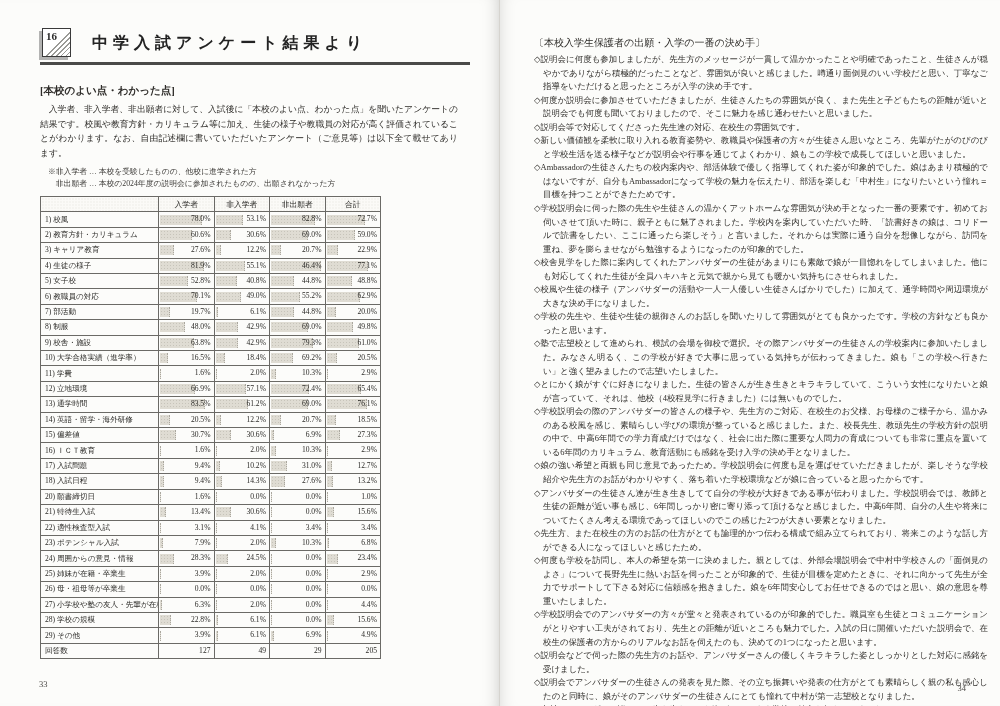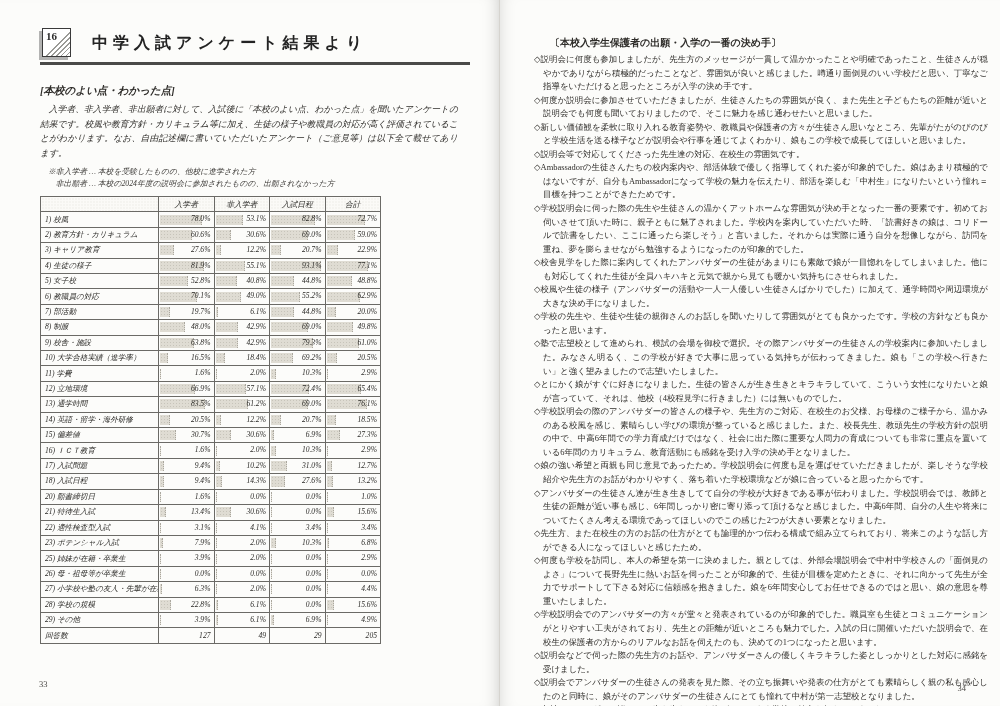--- a/index.html
+++ b/index.html
@@ -27,21 +27,21 @@
   .chapter-badge .num{
     position:absolute;left:3px;top:1px;font-size:11px;font-weight:bold;color:#2c2c2c;z-index:1;
   }
   .lp-title{
     margin:0 0 0 52px;font-size:16px;font-weight:bold;letter-spacing:5px;color:#232323;
     line-height:34px;white-space:nowrap;
   }
   .lp-rule{margin-top:2px;height:3px;background:#4a4a48;}
 
   
-  .lp-body{position:absolute;left:40px;top:84px;width:418px;font-style:italic;}
+  .lp-body{position:absolute;left:40px;top:84px;width:418px;}
   .section-title{font-size:10.5px;font-weight:bold;margin:0 0 4px 0;}
   .intro{font-size:8.8px;line-height:14.6px;text-align:justify;margin:0;}
   .notes{margin:6px 0 0 8px;font-size:7.8px;line-height:11.5px;color:#3a3835;}
   .notes div{white-space:nowrap;}
 
   
   .survey-table{
     margin-top:7px;border-collapse:collapse;table-layout:fixed;width:340px;
     border:1.6px solid #4c4b48;font-size:7.6px;color:#2b2a27;
   }
@@ -61,21 +61,21 @@
   .val span{position:relative;display:block;text-align:right;padding-right:3px;line-height:14.4px;z-index:1;}
   .ftr .lbl{white-space:nowrap;}
   .ftr .num{text-align:right;padding-right:3px;}
 
   .pageno{position:absolute;font-size:8.5px;color:#4c4a47;}
   .pageno-left{left:39px;bottom:17px;}
   .pageno-right{right:34px;bottom:13px;}
 
   
   .rp-body{position:absolute;left:34px;top:36px;width:454px;}
-  .rp-title{font-size:10px;font-weight:bold;margin:0 0 3px 16px;}
+  .rp-title{font-size:10px;font-weight:normal;margin:0 0 3px 0;}
   .decision-list p{
     margin:0;font-size:8.45px;line-height:13.55px;text-align:justify;
     padding-left:9px;text-indent:-9px;
   }
   .decision-list .marker{margin-right:0px;}
 </style>
 </head>
 <body>
 
 <div class="spread">
@@ -105,21 +105,21 @@
             <col class="c-val">
             <col class="c-val">
             <col class="c-val">
             <col class="c-val">
         </colgroup>
         <tbody>
             <tr class="hdr">
               <td></td>
               <td>入学者</td>
               <td>非入学者</td>
-              <td>入試日程</td>
+              <td>非出願者</td>
               <td>合計</td>
             </tr>
             <tr>
               <td class="lbl">1) 校風</td>
               <td class="val">
                 <div class="bar" style="width: calc(78% - 2px);"></div>
                 <span>78.0%</span>
               </td>
               <td class="val">
                 <div class="bar" style="width: calc(53.1% - 2px);"></div>
@@ -177,21 +177,21 @@
               <td class="val">
                 <div class="bar" style="width: calc(81.9% - 2px);"></div>
                 <span>81.9%</span>
               </td>
               <td class="val">
                 <div class="bar" style="width: calc(55.1% - 2px);"></div>
                 <span>55.1%</span>
               </td>
               <td class="val">
                 <div class="bar" style="width: calc(93.1% - 2px);"></div>
-                <span>93.1%</span>
+                <span>46.4%</span>
               </td>
               <td class="val">
                 <div class="bar" style="width: calc(77.1% - 2px);"></div>
                 <span>77.1%</span>
               </td>
             </tr>
             <tr>
               <td class="lbl">5) 女子校</td>
               <td class="val">
                 <div class="bar" style="width: calc(52.8% - 2px);"></div>
@@ -524,20 +524,39 @@
                 <div class="bar" style="width: calc(2% - 2px);"></div>
                 <span>2.0%</span>
               </td>
               <td class="val">
                 <div class="bar" style="width: calc(10.3% - 2px);"></div>
                 <span>10.3%</span>
               </td>
               <td class="val">
                 <div class="bar" style="width: calc(6.8% - 2px);"></div>
                 <span>6.8%</span>
+              </td>
+            </tr>
+            <tr>
+              <td class="lbl">24) 周囲からの意見・情報</td>
+              <td class="val">
+                <div class="bar" style="width: calc(28.3% - 2px);"></div>
+                <span>28.3%</span>
+              </td>
+              <td class="val">
+                <div class="bar" style="width: calc(24.5% - 2px);"></div>
+                <span>24.5%</span>
+              </td>
+              <td class="val">
+                <div class="bar" style="width: calc(0% - 2px);"></div>
+                <span>0.0%</span>
+              </td>
+              <td class="val">
+                <div class="bar" style="width: calc(23.4% - 2px);"></div>
+                <span>23.4%</span>
               </td>
             </tr>
             <tr>
               <td class="lbl">25) 姉妹が在籍・卒業生</td>
               <td class="val">
                 <div class="bar" style="width: calc(3.9% - 2px);"></div>
                 <span>3.9%</span>
               </td>
               <td class="val">
                 <div class="bar" style="width: calc(2% - 2px);"></div>
@@ -641,22 +660,22 @@
 
     <div class="pageno pageno-left">33</div>
   </div>
 
   <div class="page page-right">
     <div class="rp-body">
       <p class="rp-title">〔本校入学生保護者の出願・入学の一番の決め手〕</p>
       <div class="decision-list">
           <p><span class="marker">◇</span>説明会に何度も参加しましたが、先生方のメッセージが一貫して温かかったことや明確であったこと、生徒さんが穏やかでありながら積極的だったことなど、雰囲気が良いと感じました。噂通り面倒見のいい学校だと思い、丁寧なご指導をいただけると思ったところが入学の決め手です。</p>
           <p><span class="marker">◇</span>何度か説明会に参加させていただきましたが、生徒さんたちの雰囲気が良く、また先生と子どもたちの距離が近いと説明会でも何度も聞いておりましたので、そこに魅力を感じ通わせたいと思いました。</p>
+          <p><span class="marker">◇</span>説明会等で対応してくださった先生達の対応、在校生の雰囲気です。</p>
           <p><span class="marker">◇</span>新しい価値観を柔軟に取り入れる教育姿勢や、教職員や保護者の方々が生徒さん思いなところ、先輩がたがのびのびと学校生活を送る様子などが説明会や行事を通じてよくわかり、娘もこの学校で成長してほしいと思いました。</p>
-          <p><span class="marker">◇</span>説明会等で対応してくださった先生達の対応、在校生の雰囲気です。</p>
           <p><span class="marker">◇</span>Ambassadorの生徒さんたちの校内案内や、部活体験で優しく指導してくれた姿が印象的でした。娘はあまり積極的ではないですが、自分もAmbassadorになって学校の魅力を伝えたり、部活を楽しむ「中村生」になりたいという憧れ＝目標を持つことができたためです。</p>
           <p><span class="marker">◇</span>学校説明会に伺った際の先生や生徒さんの温かくアットホームな雰囲気が決め手となった一番の要素です。初めてお伺いさせて頂いた時に、親子ともに魅了されました。学校内を案内していただいた時、「読書好きの娘は、コリドールで読書をしたい、ここに通ったら楽しそう」と言いました。それからは実際に通う自分を想像しながら、訪問を重ね、夢を膨らませながら勉強するようになったのが印象的でした。</p>
           <p><span class="marker">◇</span>校舎見学をした際に案内してくれたアンバサダーの生徒があまりにも素敵で娘が一目惚れをしてしまいました。他にも対応してくれた生徒が全員ハキハキと元気で親から見ても暖かい気持ちにさせられました。</p>
           <p><span class="marker">◇</span>校風や生徒の様子（アンバサダーの活動や一人一人優しい生徒さんばかりでした）に加えて、通学時間や周辺環境が大きな決め手になりました。</p>
           <p><span class="marker">◇</span>学校の先生や、生徒や生徒の親御さんのお話しを聞いたりして雰囲気がとても良かったです。学校の方針なども良かったと思います。</p>
           <p><span class="marker">◇</span>塾で志望校として進められ、模試の会場を御校で選択。その際アンバサダーの生徒さんの学校案内に参加いたしました。みなさん明るく、この学校が好きで大事に思っている気持ちが伝わってきました。娘も「この学校へ行きたい」と強く望みましたので志望いたしました。</p>
           <p><span class="marker">◇</span>とにかく娘がすぐに好きになりました。生徒の皆さんが生き生きとキラキラしていて、こういう女性になりたいと娘が言っていて、それは、他校（4校程見学に行きました）には無いものでした。</p>
           <p><span class="marker">◇</span>学校説明会の際のアンバサダーの皆さんの様子や、先生方のご対応、在校生のお父様、お母様のご様子から、温かみのある校風を感じ、素晴らしい学びの環境が整っていると感じました。また、校長先生、教頭先生の学校方針の説明の中で、中高6年間での学力育成だけではなく、社会に出た際に重要な人間力の育成についても非常に重点を置いている6年間のカリキュラム、教育活動にも感銘を受け入学の決め手となりました。</p>
           <p><span class="marker">◇</span>娘の強い希望と両親も同じ意見であったため。学校説明会に何度も足を運ばせていただきましたが、楽しそうな学校紹介や先生方のお話がわかりやすく、落ち着いた学校環境などが娘に合っていると思ったからです。</p>
           <p><span class="marker">◇</span>アンバサダーの生徒さん達が生き生きしてて自分の学校が大好きである事が伝わりました。学校説明会では、教師と生徒の距離が近い事も感じ、6年間しっかり密に寄り添って頂けるなと感じました。中高6年間、自分の人生や将来についてたくさん考える環境であってほしいのでこの感じた2つが大きい要素となりました。</p>

